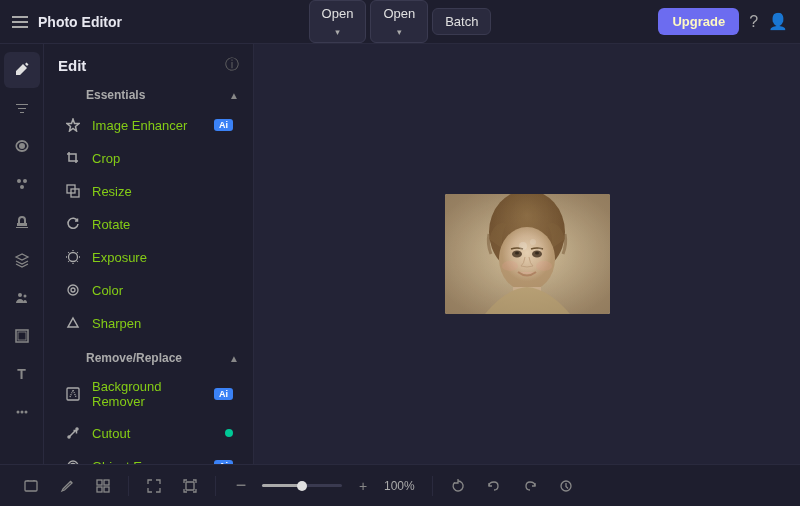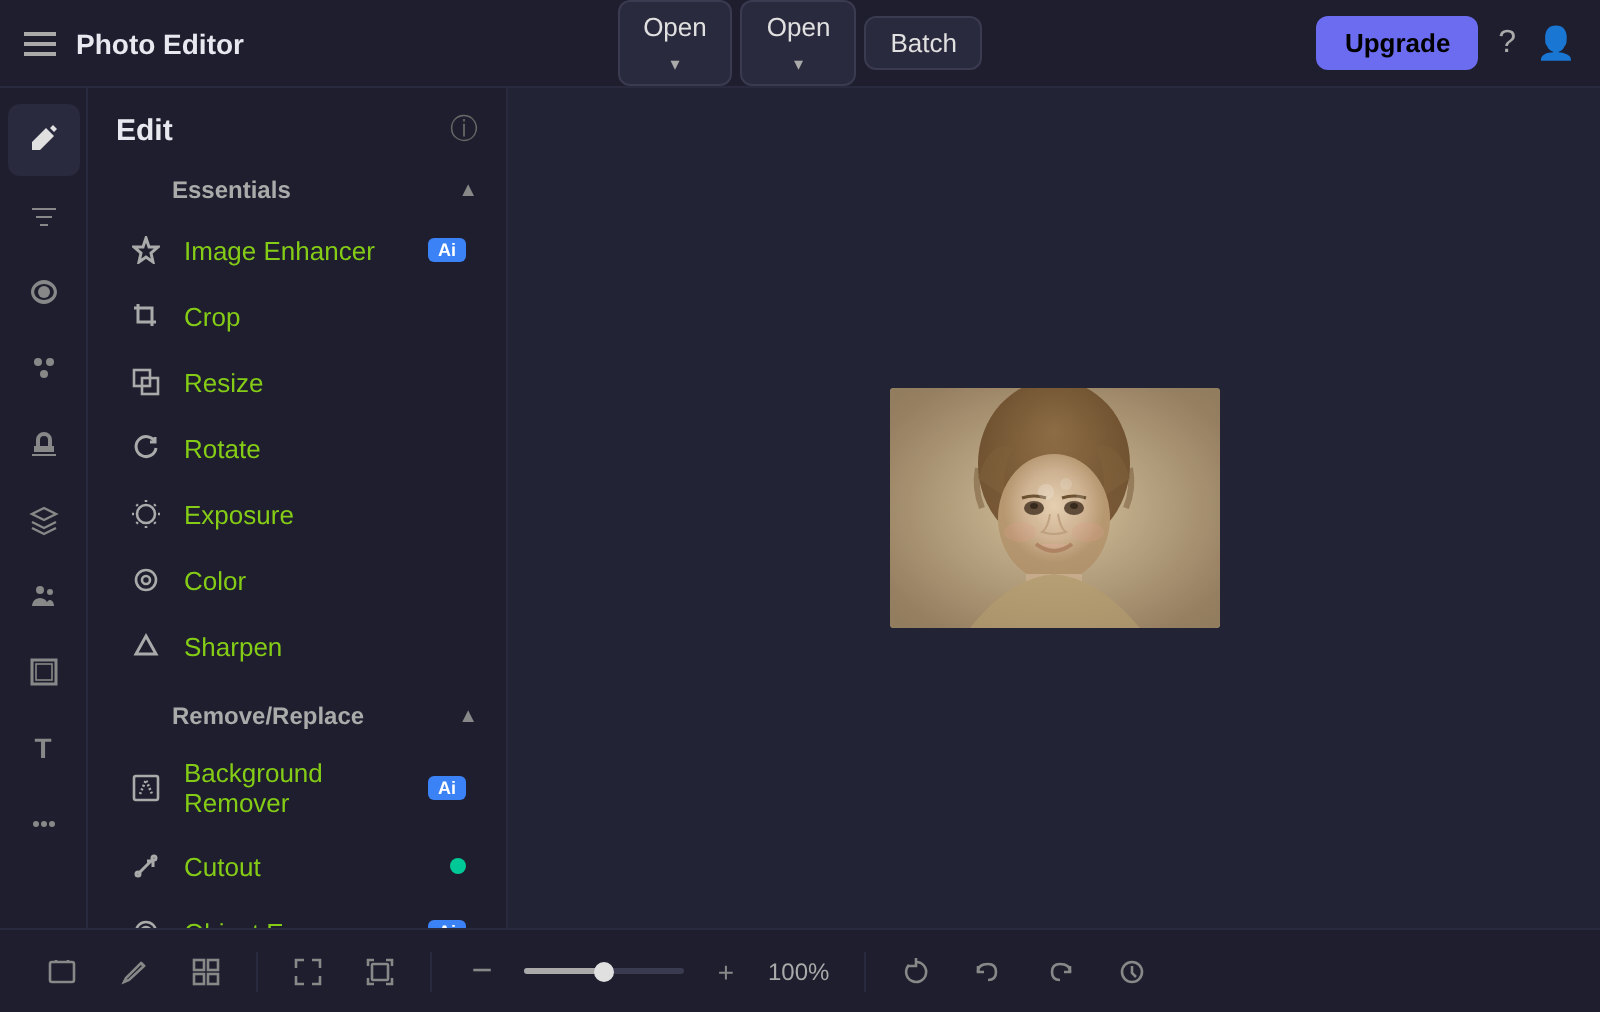--- a/index.html
+++ b/index.html
@@ -73,21 +73,21 @@
     }
     .topbar-right {
       display: flex;
       align-items: center;
       gap: 10px;
       min-width: 180px;
       justify-content: flex-end;
     }
     .btn-upgrade {
       background: #6c6cf0;
-      color: #000000;
+      color: #fef9c3;
       border: none;
       padding: 6px 14px;
       border-radius: 6px;
       font-size: 13px;
       font-weight: 600;
       cursor: pointer;
     }
     .icon-btn {
       background: none;
       border: none;

